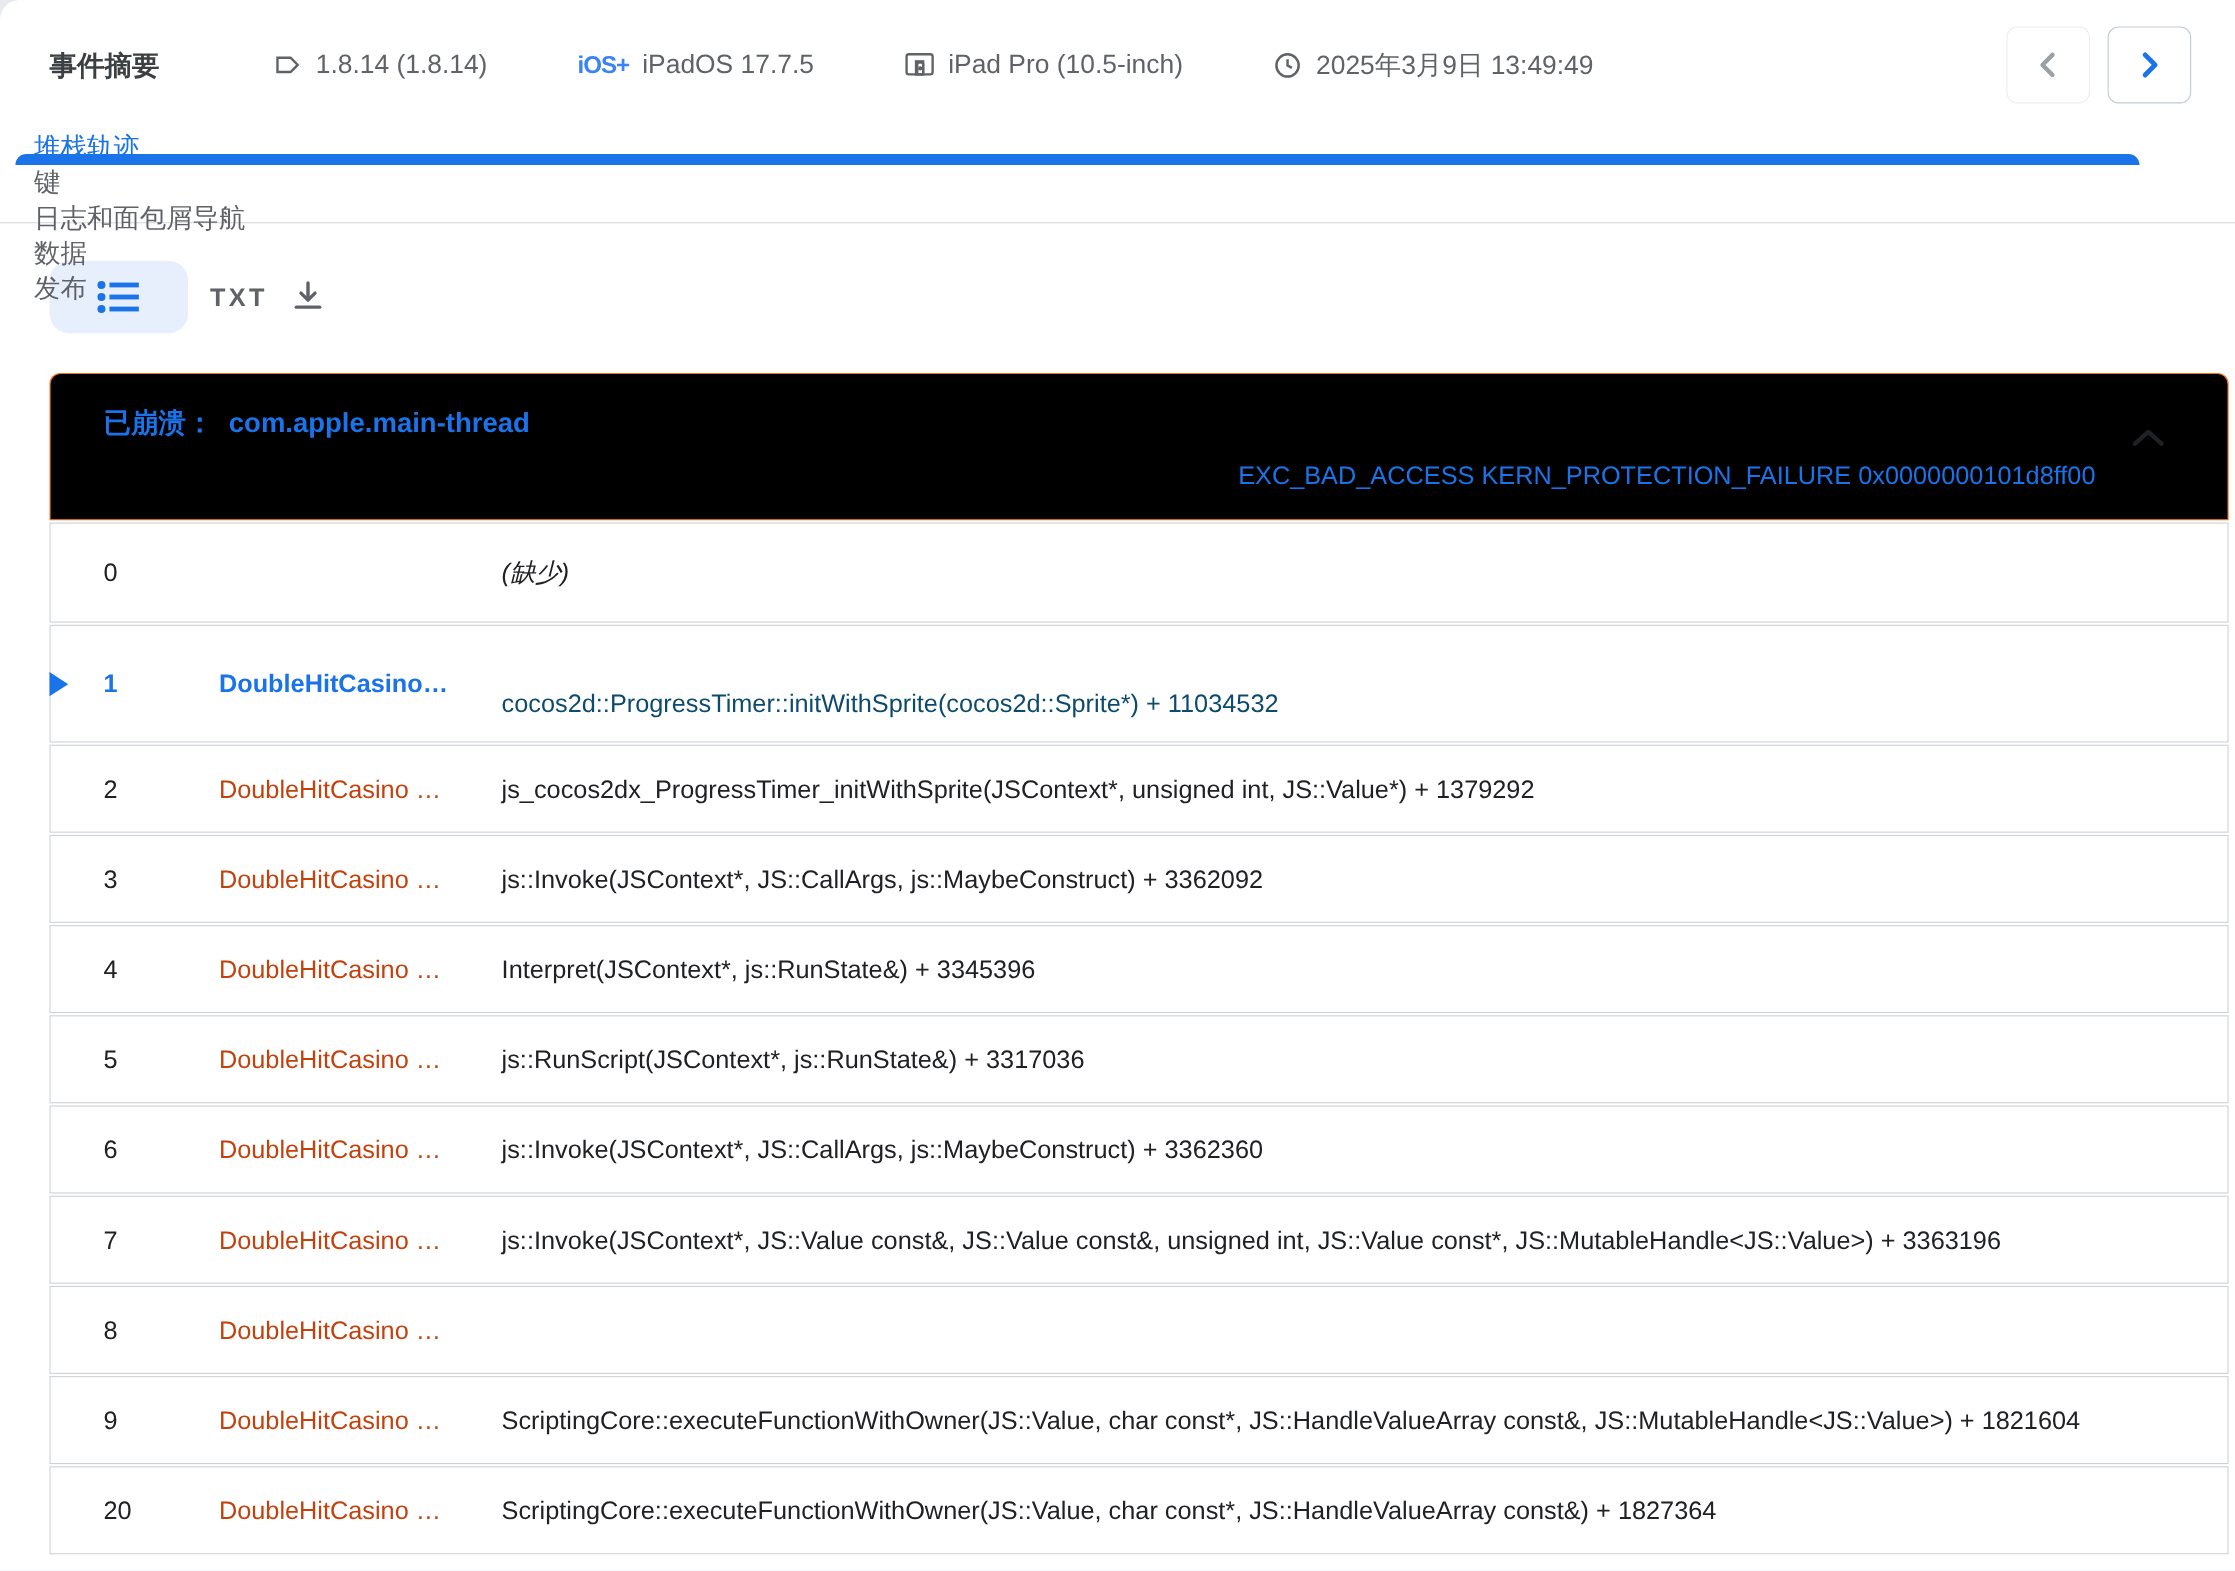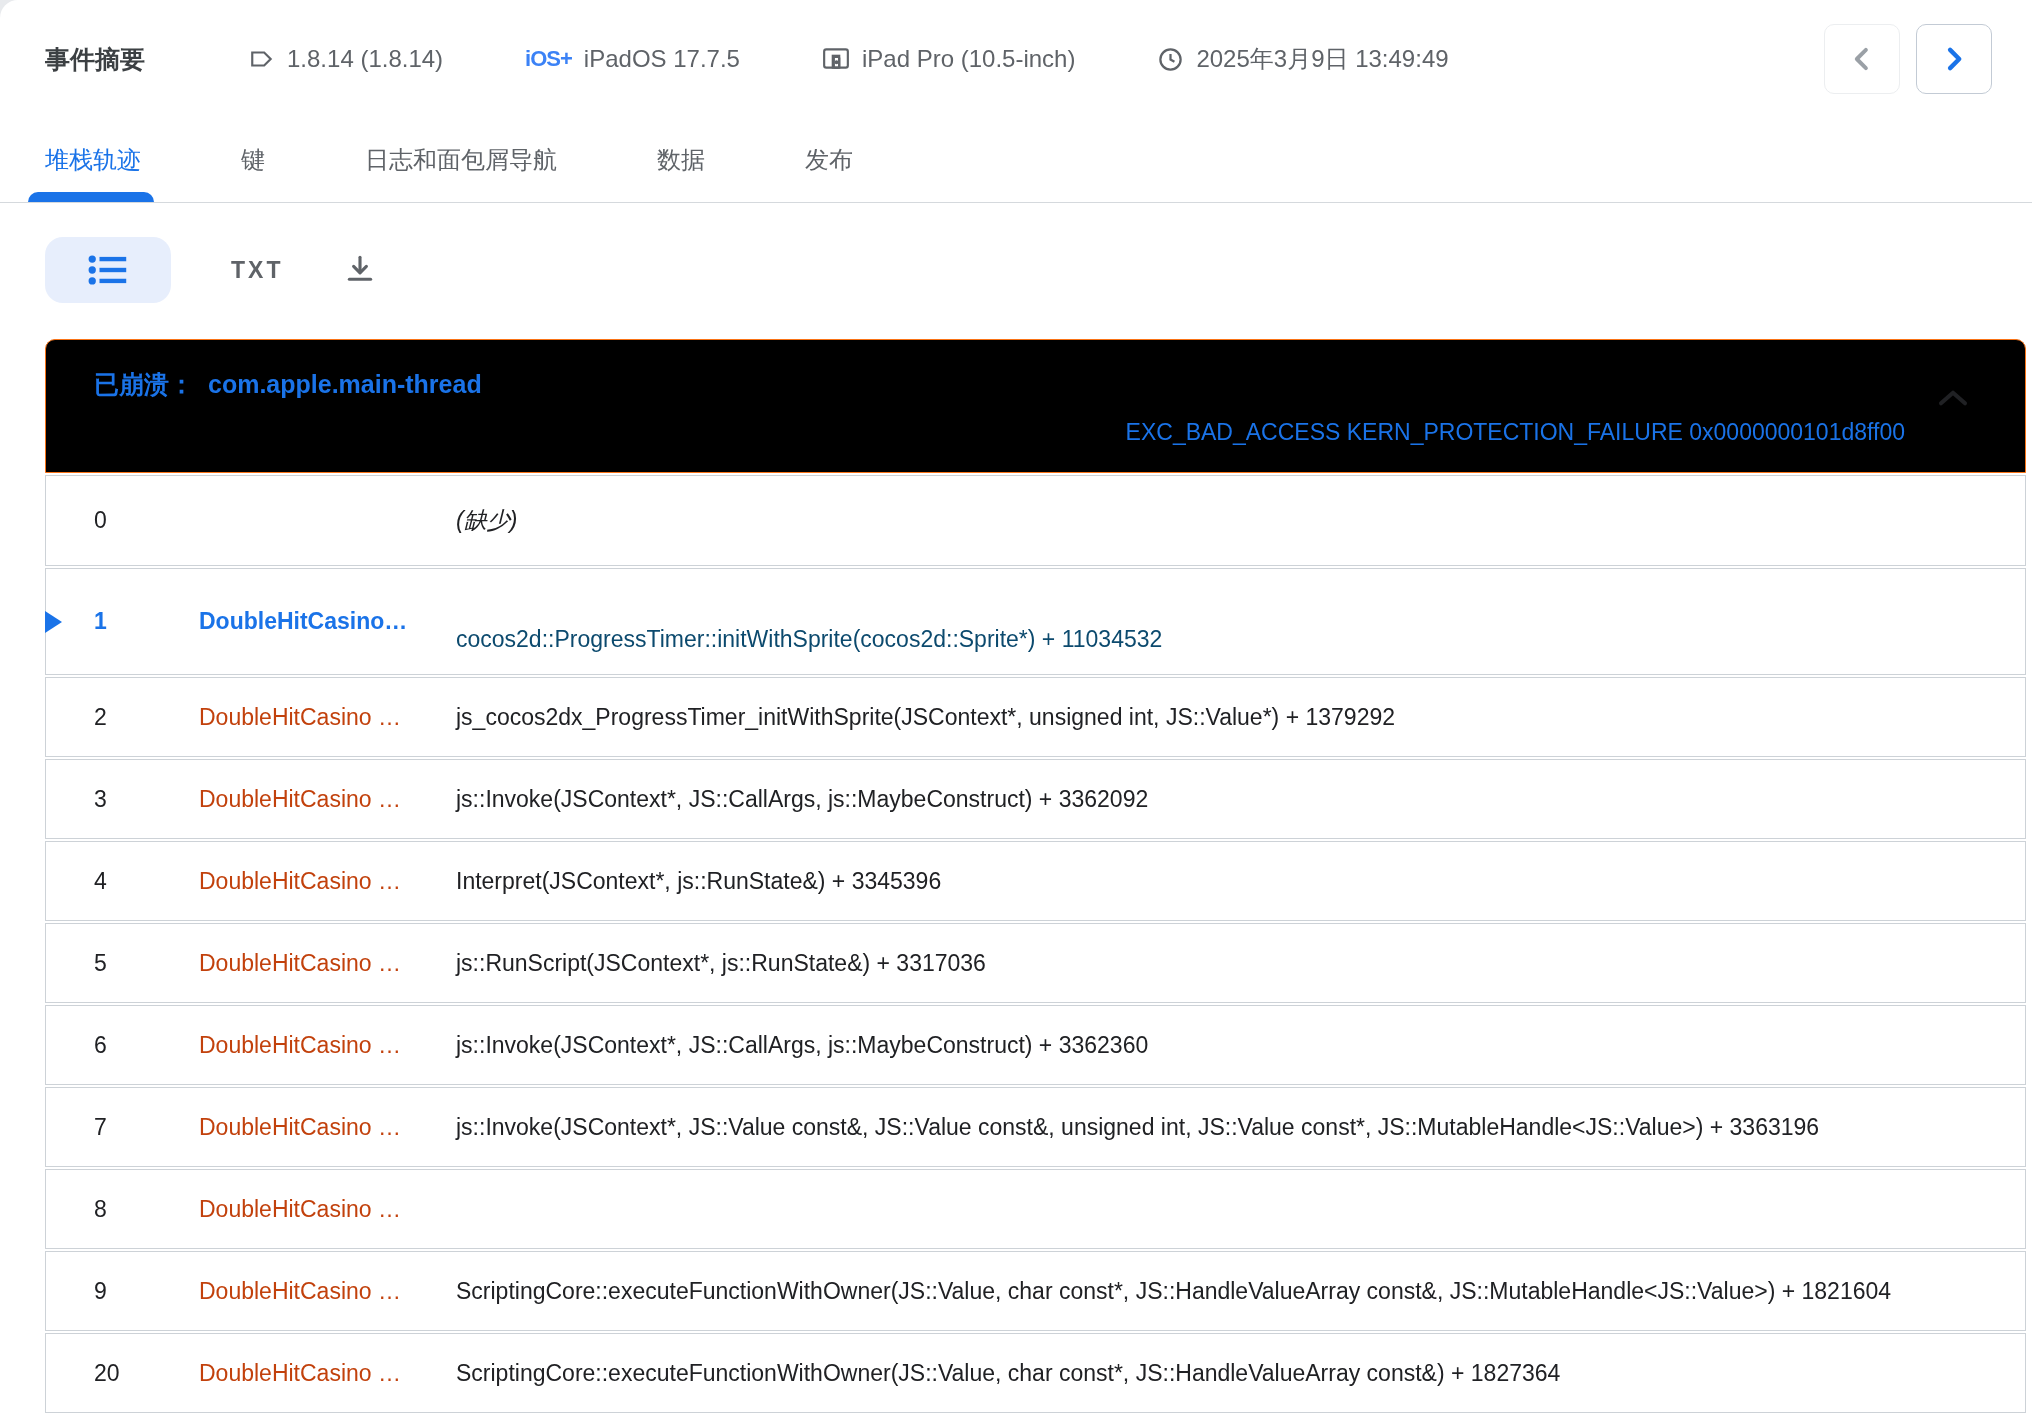--- a/index.html
+++ b/index.html
@@ -40,42 +40,43 @@
     display: flex; align-items: center; justify-content: center;
     cursor: pointer;
   }
   .nav-btn.prev { border: 1px solid #eceef0; }
   .nav-btn.next { border: 1px solid #c3cbd5; }
 
   
   .tabbar {
     display: flex; align-items: stretch;
     height: 85px;
-    padding-left: 45px;
+    padding-left: 31px;
     border-bottom: 1px solid #d5d9dd;
+    flex-direction: column;
   }
   .tab {
     position: relative;
     display: flex; align-items: center;
     font-size: 24px; color: #5f6368;
     margin-right: 100px;
     cursor: pointer; white-space: nowrap;
   }
   .tab.active { color: #1a73e8; font-weight: 500; }
   .tab.active::after {
     content: "";
     position: absolute; left: -17px; right: -13px; bottom: 0;
     height: 10px; background: #1a73e8;
     border-radius: 10px 10px 0 0;
   }
 
   
   .trace-toolbar {
     display: flex; align-items: center;
-    margin: 34px 0 0 45px; height: 66px; gap: 60px;
+    margin: 34px 0 0 45px; height: 66px; gap: 20px;
   }
   .toggle-btn {
     width: 126px; height: 66px;
     background: #e7eefc; border: none; border-radius: 18px;
     display: flex; align-items: center; justify-content: center;
     cursor: pointer;
   }
   .txt-btn {
     background: none; border: none; cursor: pointer;
     font-family: "Liberation Sans", sans-serif;

